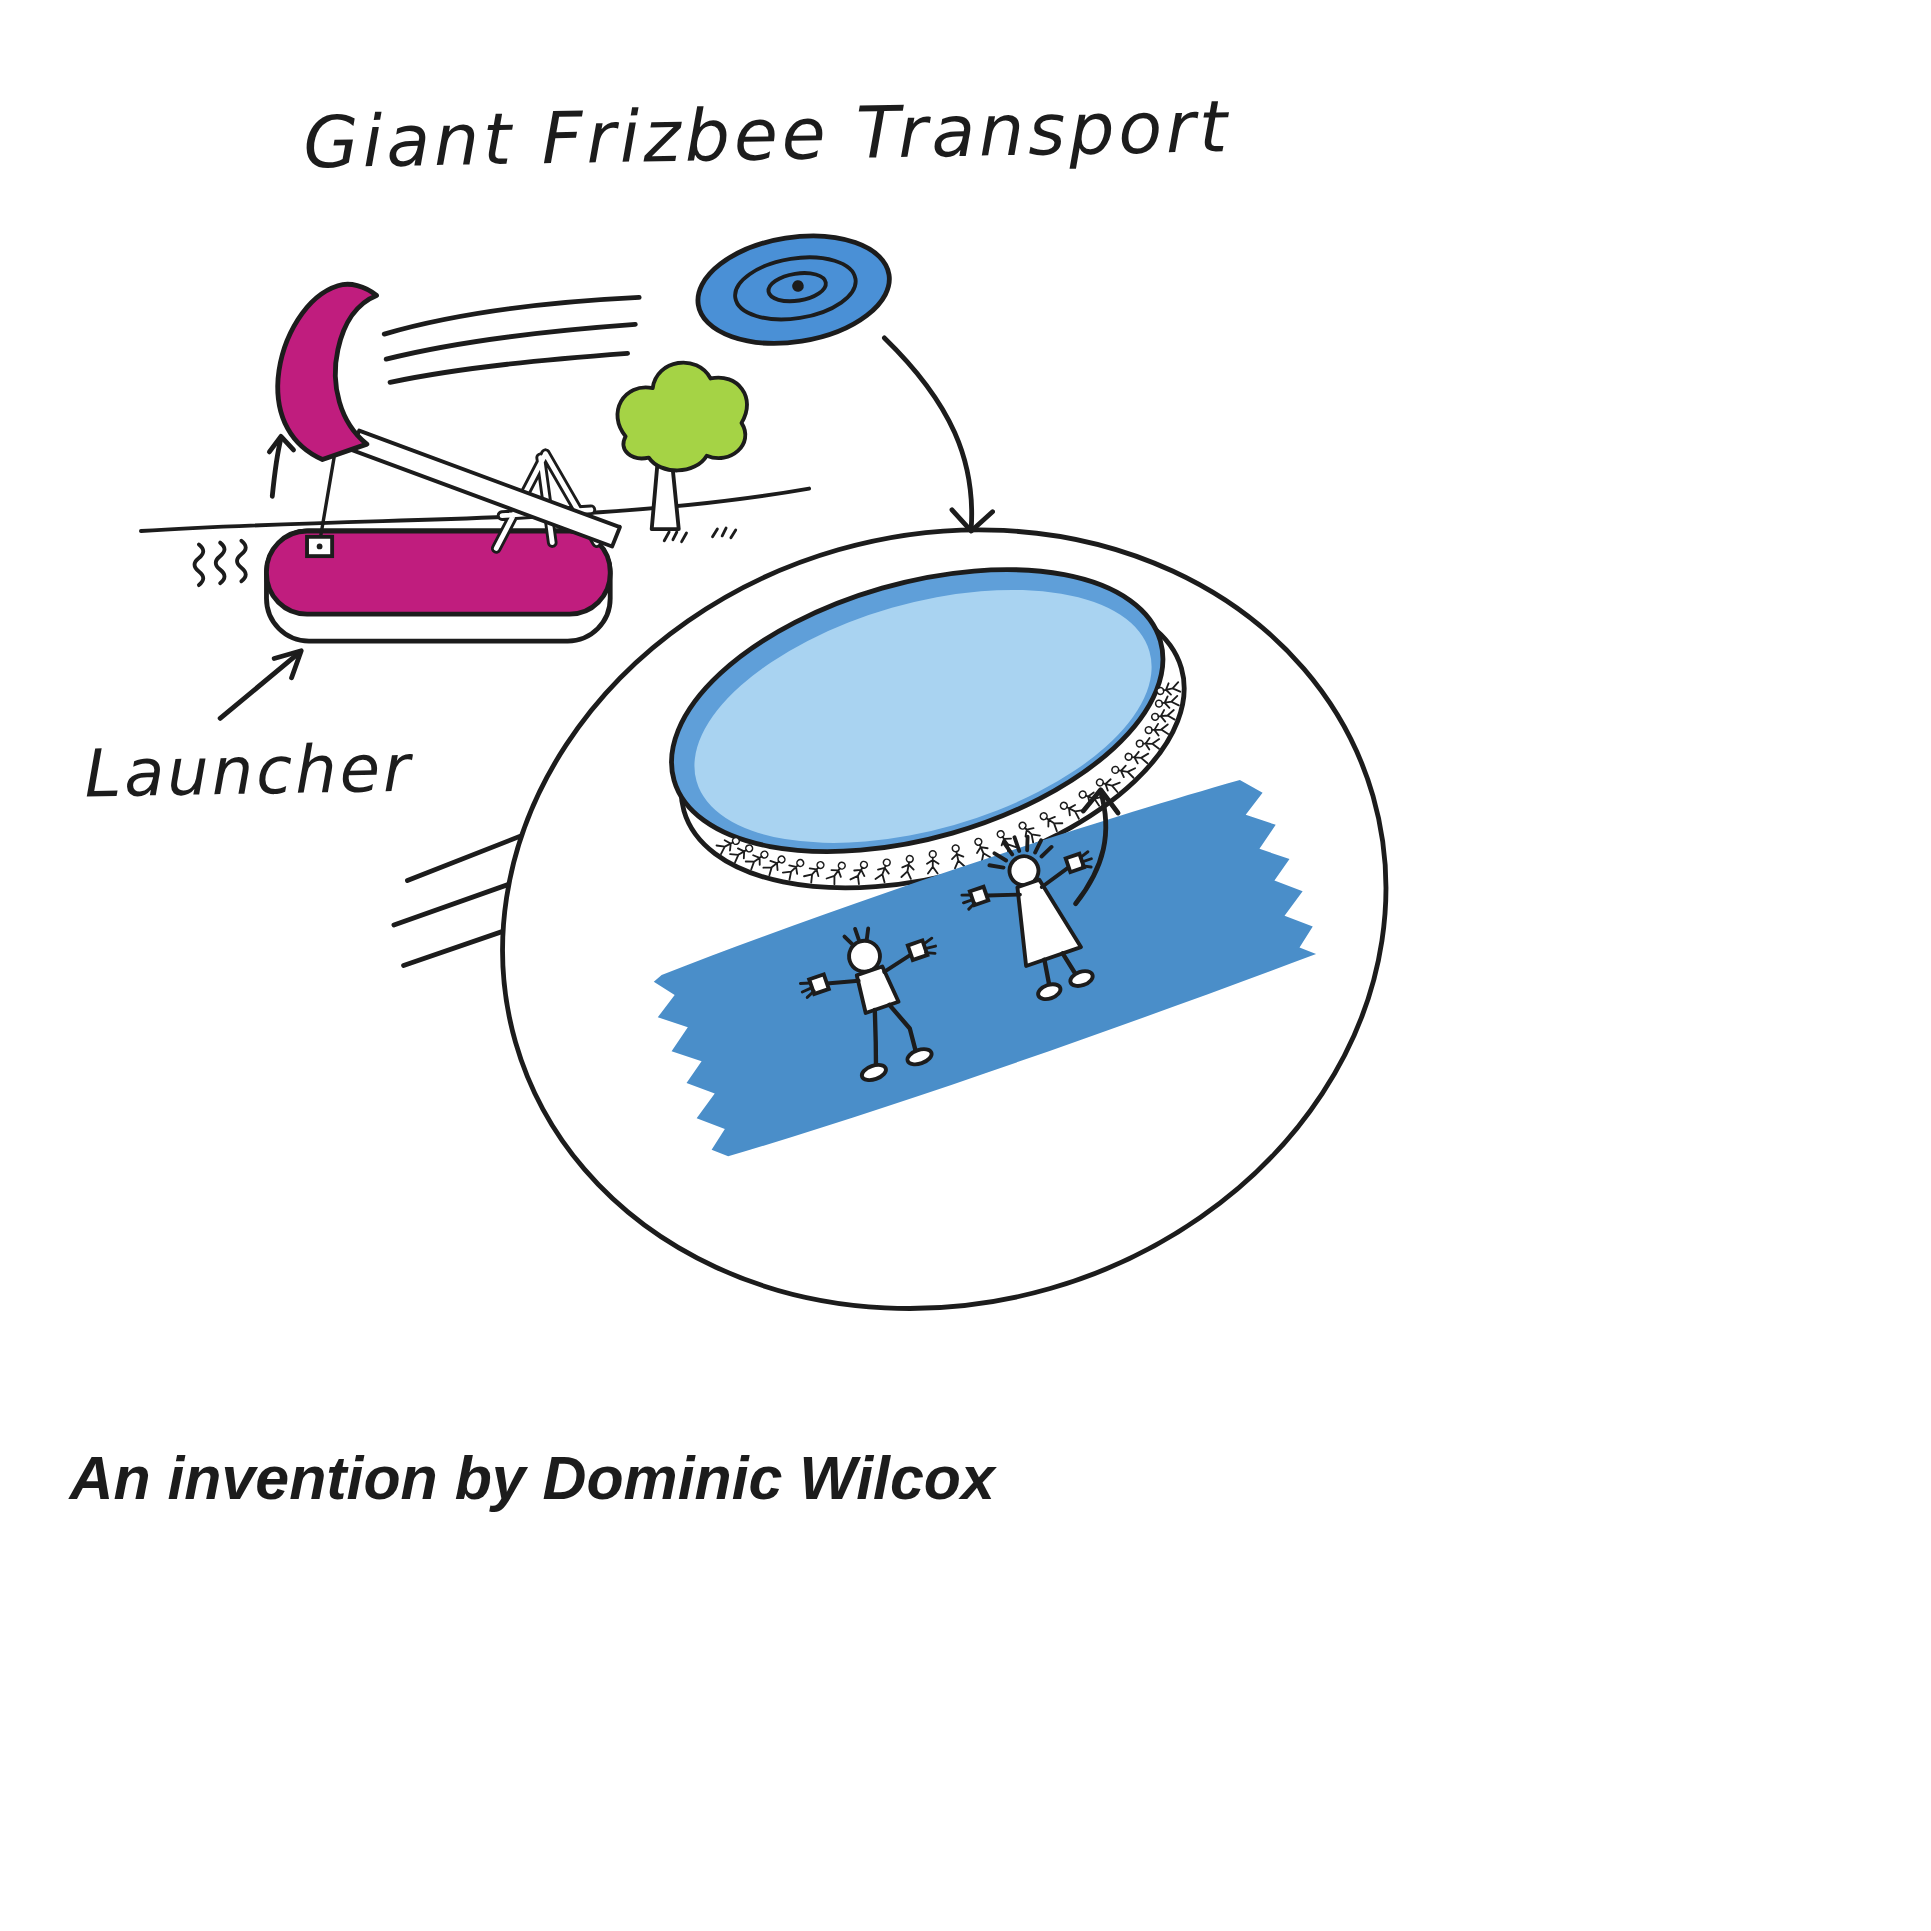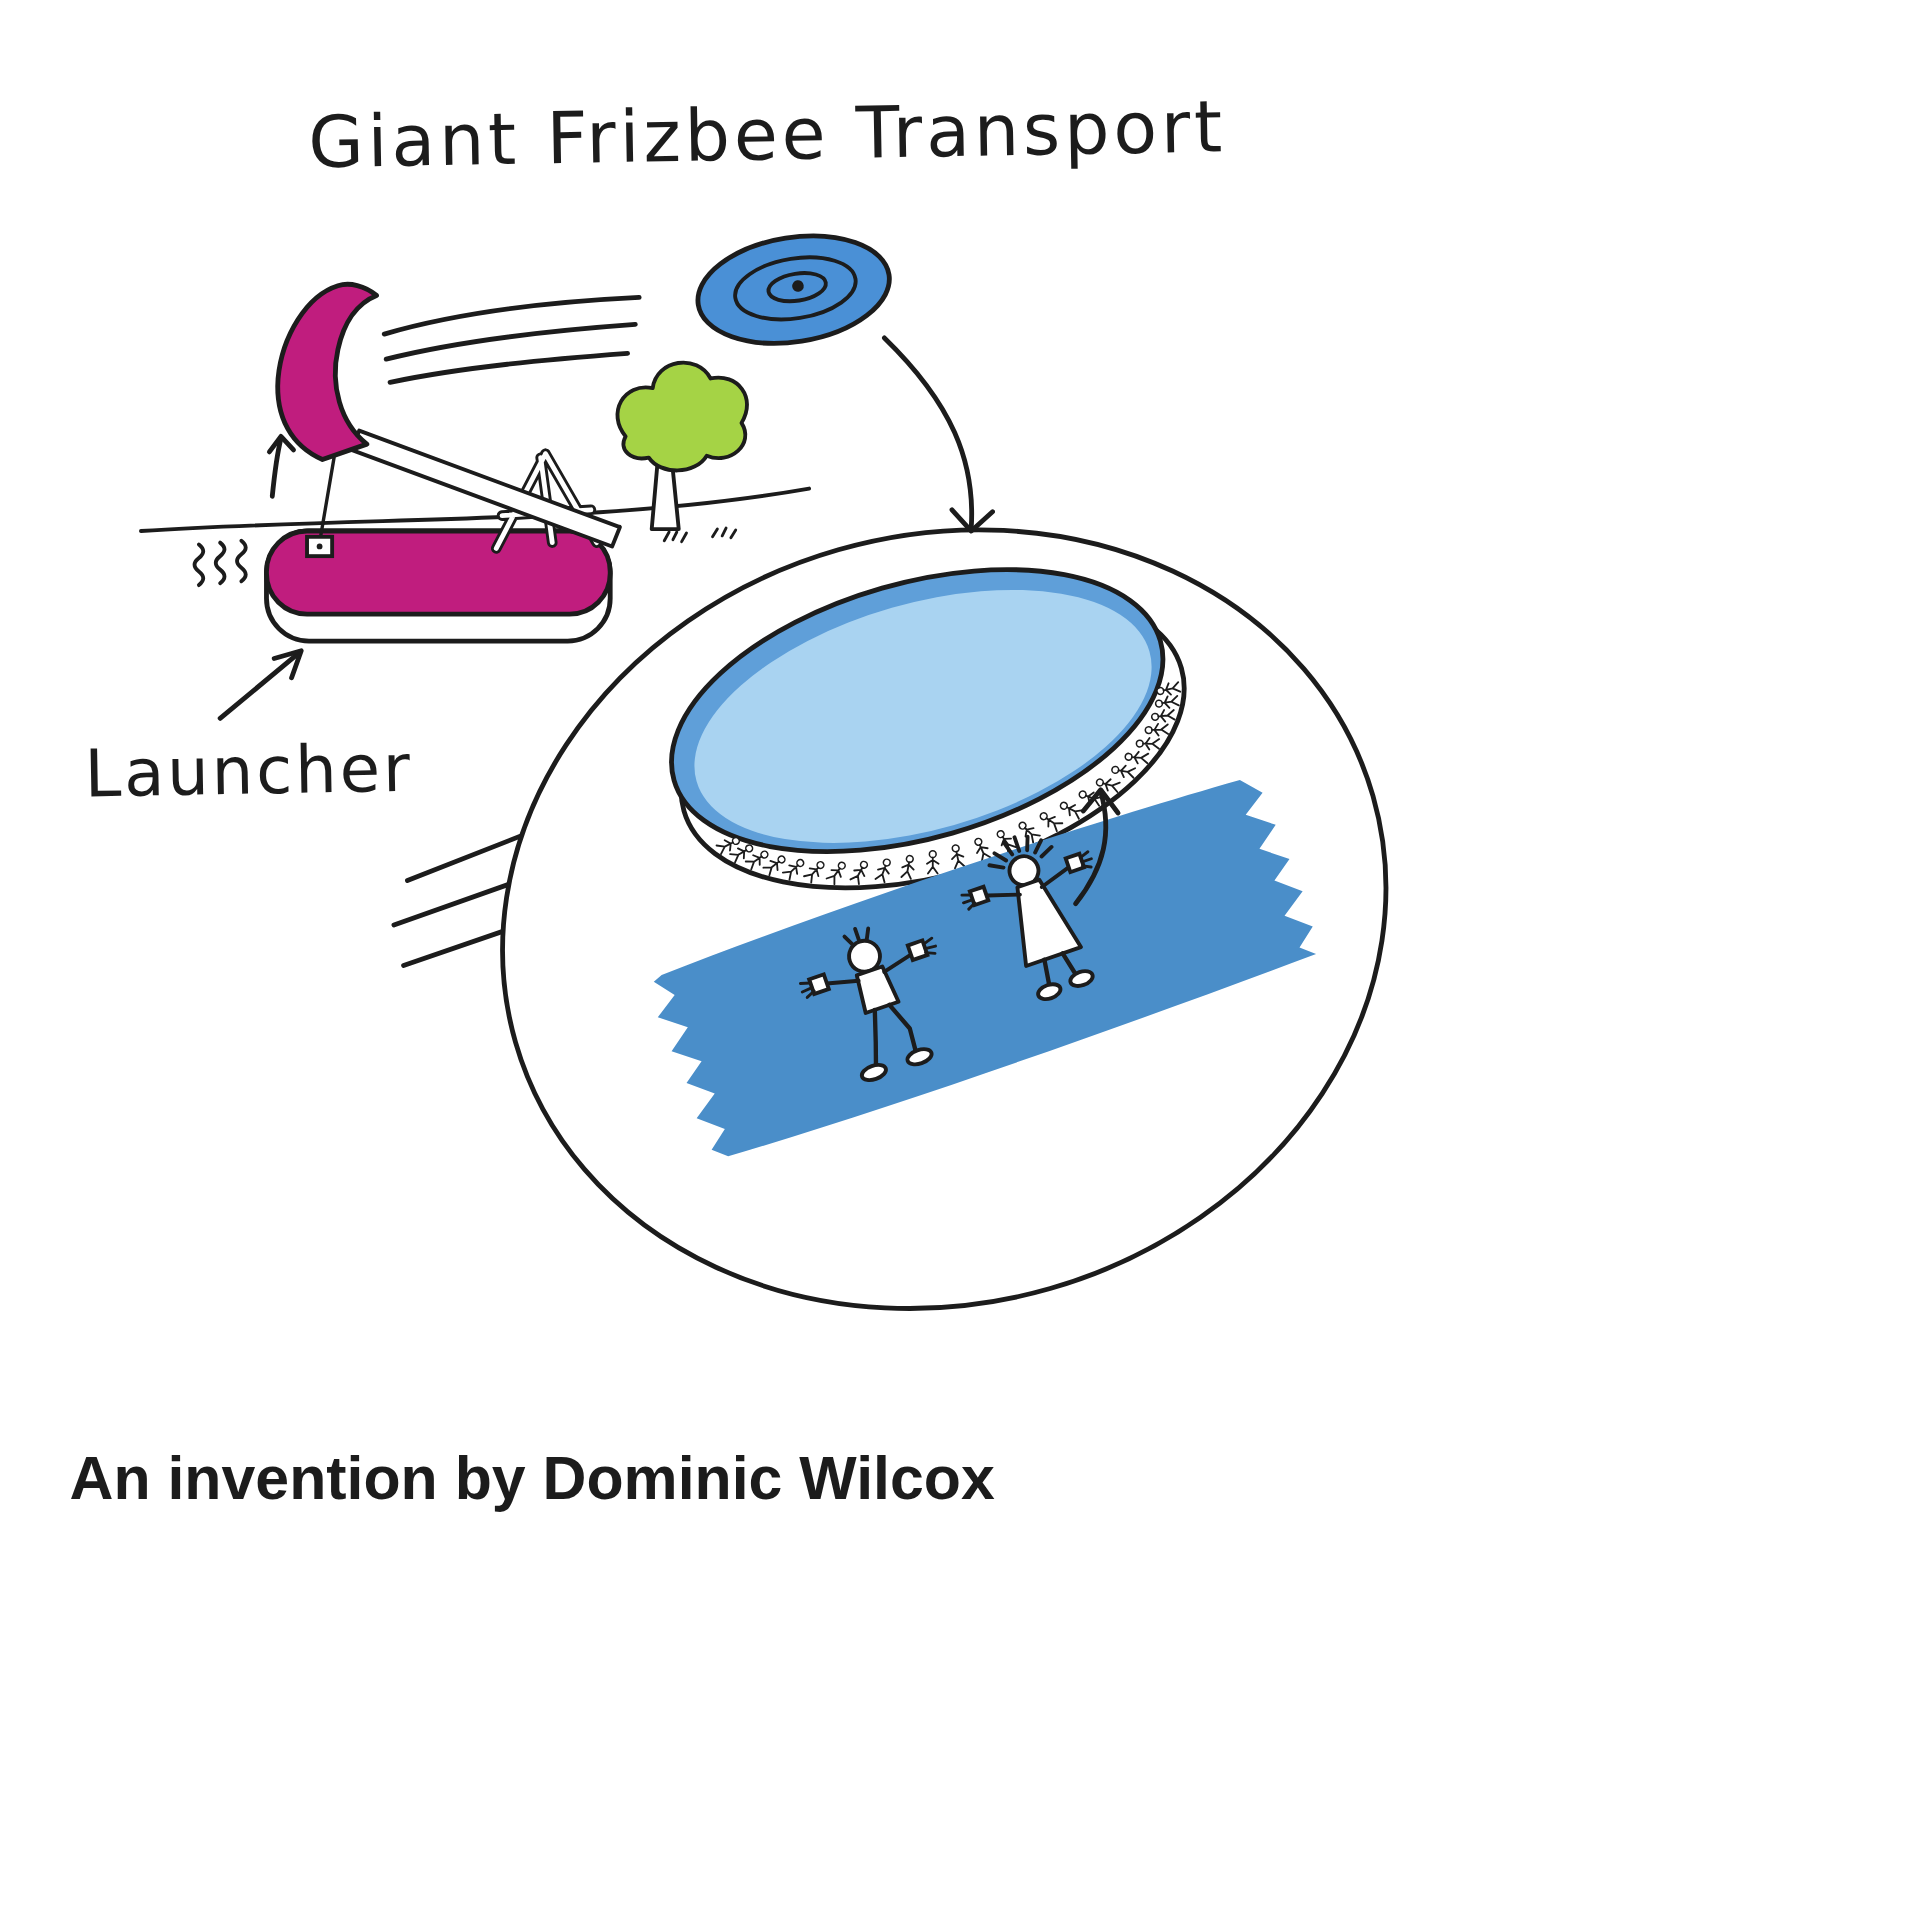--- a/index.html
+++ b/index.html
@@ -2,20 +2,21 @@
 <html><head>
 <meta charset="utf-8">
 <style>
   html, body { margin: 0; padding: 0; background: #ffffff; }
   .canvas {
     position: relative;
     width: 1931px;
     height: 1931px;
     background: #ffffff;
     overflow: hidden;
+    font-style: italic;
   }
   svg { display: block; }
   svg text {
     font-family: "DejaVu Sans", sans-serif;
     fill: #1c1c1c;
   }
   .hand-title   { font-size: 74px; letter-spacing: 4px; }
   .hand-label   { font-size: 68px; letter-spacing: 3px; }
   .caption-text {
     font-family: "Liberation Sans", sans-serif;

